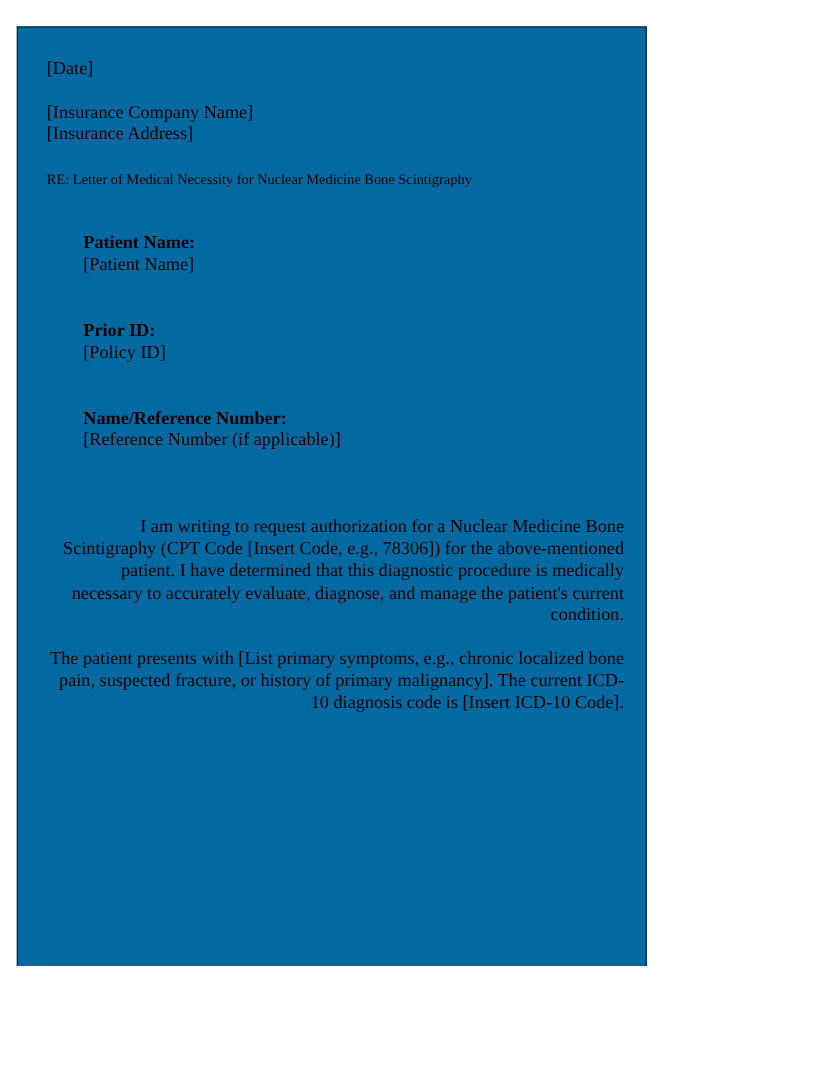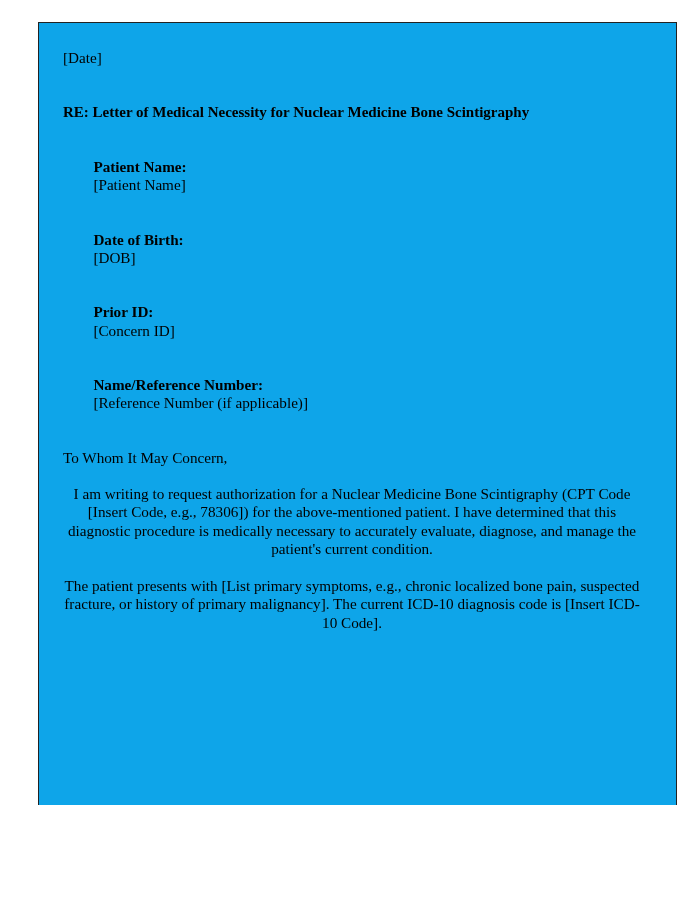--- a/index.html
+++ b/index.html
@@ -8,97 +8,94 @@
     background: #ffffff;
   }
   body {
     width: 700px;
     height: 900px;
     overflow: hidden;
     font-family: "Liberation Serif", "DejaVu Serif", serif;
   }
   .page {
     position: absolute;
-    left: 38px;
+    left: 14px;
     top: 22px;
-    width: 639px;
+    width: 525px;
     height: 783px;
     border: 1px solid #222222;
     border-bottom: none;
-    background: #0ea5e9;
+    background: #0369a1;
     box-sizing: border-box;
     overflow: hidden;
   }
   .page-inner {
     padding: 26px 18px 0 24px;
   }
   .line {
     font-size: 15.2px;
     line-height: 18.2px;
     color: #000000;
     white-space: pre-wrap;
   }
   .para {
     font-size: 15.2px;
     line-height: 18.4px;
     color: #000000;
     max-width: 578px;
-    text-align: center;
+    text-align: right;
   }
   .heading {
-    font-size: 15px;
+    font-size: 12px;
     line-height: 18.4px;
-    font-weight: bold;
+    font-weight: normal;
     color: #000000;
   }
   .gap-lg { height: 18px; }
   .gap-md { height: 17px; }
   .field-label { font-weight: bold; }
 </style>
 </head>
 <body>
 
 <div class="page">
   <div class="page-inner">
 
     <div class="line">[Date]</div>
 
     <div class="gap-lg"></div>
 
     <div>
+      <div class="line">[Insurance Company Name]</div>
+      <div class="line">[Insurance Address]</div>
     </div>
 
     <div class="gap-lg"></div>
 
     <div class="heading">RE: Letter of Medical Necessity for Nuclear Medicine Bone Scintigraphy</div>
 
     <div class="gap-lg"></div>
 
     <div>
       <div class="line">
         <span class="field-label">Patient Name:</span>
         <span>[Patient Name]</span>
       </div>
       <div class="line">
-        <span class="field-label">Date of Birth:</span>
-        <span>[DOB]</span>
-      </div>
-      <div class="line">
         <span class="field-label">Prior ID:</span>
-        <span>[Concern ID]</span>
+        <span>[Policy ID]</span>
       </div>
       <div class="line">
         <span class="field-label">Name/Reference Number:</span>
         <span>[Reference Number (if applicable)]</span>
       </div>
     </div>
 
     <div class="gap-lg"></div>
 
-    <div class="line">To Whom It May Concern,</div>
 
     <div class="gap-lg"></div>
 
     <div class="para">I am writing to request authorization for a Nuclear Medicine Bone Scintigraphy (CPT Code [Insert Code, e.g., 78306]) for the above-mentioned patient. I have determined that this diagnostic procedure is medically necessary to accurately evaluate, diagnose, and manage the patient's current condition.</div>
 
     <div class="gap-lg"></div>
 
     <div>
       <div class="para">The patient presents with [List primary symptoms, e.g., chronic localized bone pain, suspected fracture, or history of primary malignancy]. The current ICD-10 diagnosis code is [Insert ICD-10 Code].</div>
     </div>

